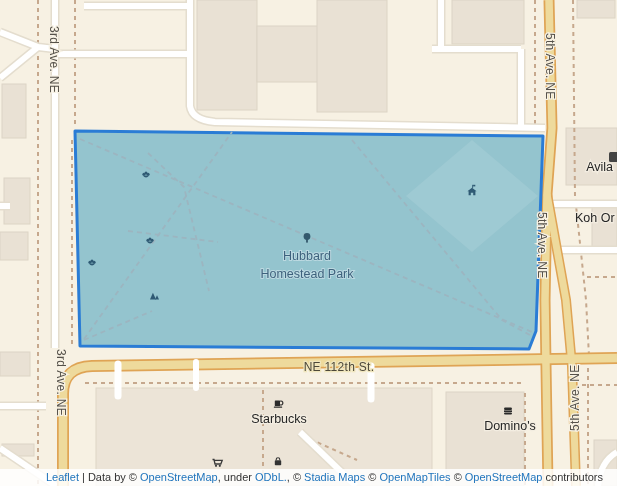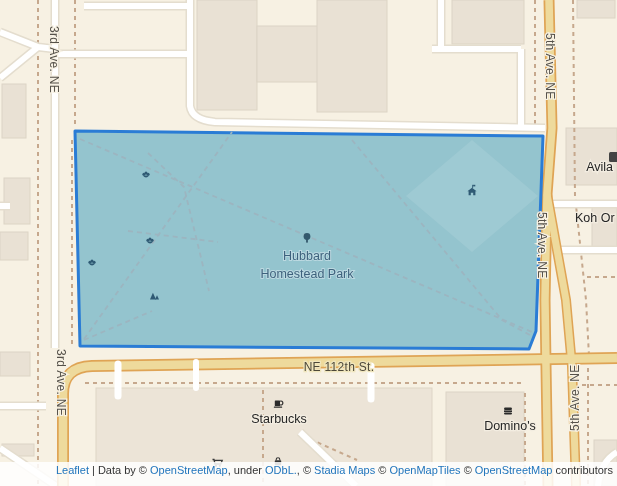--- a/index.html
+++ b/index.html
@@ -25,24 +25,24 @@
   .lbl-street    { font-size:12px; fill:#55514a; stroke:#f7f1e3; stroke-width:2.5px; letter-spacing:0.3px; }
   .lbl-street-y  { font-size:12px; fill:#4d4839; stroke:#f0e6bd; stroke-width:2.5px; letter-spacing:0.3px; }
   .lbl-park      { font-size:12.5px; fill:#3e627d; stroke:#bcd9e1; stroke-width:2px; }
   .lbl-poi       { font-size:12.5px; fill:#252525; stroke:#f3ede1; stroke-width:2.5px; }
 
   .icon-park     { fill:#2f5a74; }
   .icon-poi      { fill:#2b2b2b; }
 
   
   .attr-bar {
-    position:absolute; left:0; right:0; bottom:0; height:24px;
+    position:absolute; left:0; right:0; bottom:0; height:17px;
     background:rgba(255,255,255,0.85);
     font-size:11px; line-height:16px; color:#333;
-    text-align:right; padding-right:4px; box-sizing:border-box;
+    text-align:right; padding-right:14px; box-sizing:border-box;
     white-space:pre;
   }
   .attr-bar a { color:#1f74bc; text-decoration:none; cursor:pointer; }
 </style>
 </head>
 <body>
 
 <div class="frame">
   <svg width="617" height="486" viewBox="0 0 617 486">
 

